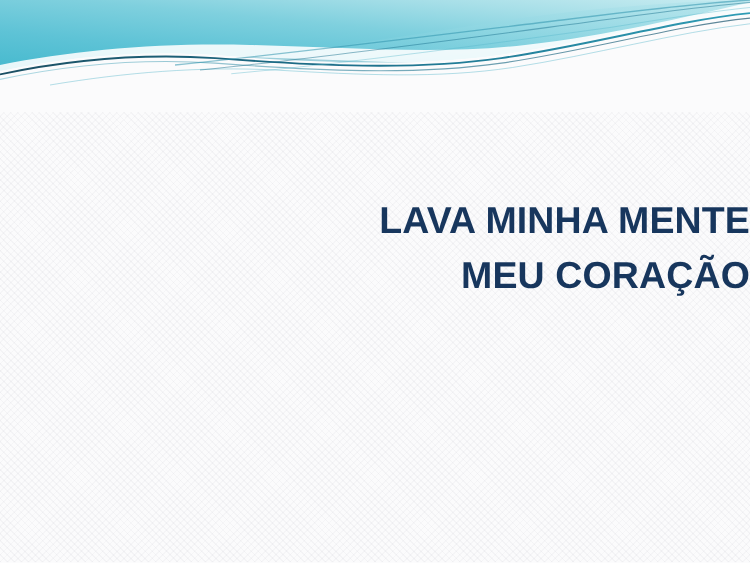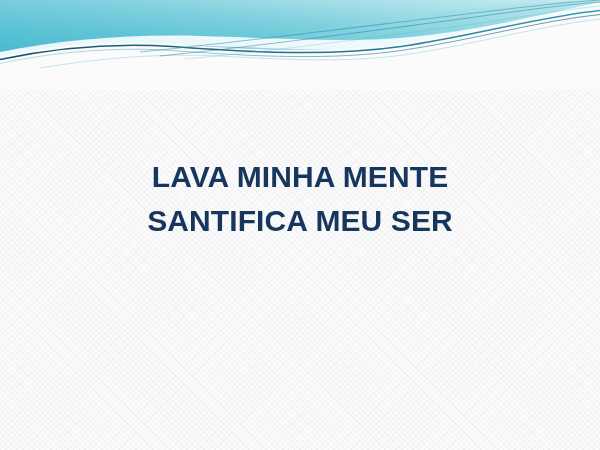--- a/index.html
+++ b/index.html
@@ -50,21 +50,21 @@
     z-index: 2;
   }
 
   
   #lyrics {
     position: absolute;
     left: 0;
     right: 0;
     top: 155px;
     z-index: 3;
-    text-align: center;
+    text-align: right;
   }
   .lyric-line {
     font-family: "Liberation Sans", sans-serif;
     font-weight: bold;
     font-size: 30px;
     line-height: 44px;
     letter-spacing: 0.1px;
     color: #17365d;
     white-space: pre;
   }
@@ -170,17 +170,17 @@
                C475,44 540,26 600,19" fill="none" stroke="#5bb9cd" stroke-width="0.8" opacity="0.45"></path>
 
       <path d="M140,52 C240,42 350,28 450,16 C505,9 555,3 600,0" fill="none" stroke="#2f93ad" stroke-width="1.1" opacity="0.55"></path>
       <path d="M160,56 C260,46 370,31 468,18 C518,11 562,5 600,2" fill="none" stroke="#1d7490" stroke-width="0.9" opacity="0.5"></path>
       <path d="M185,59 C285,50 392,35 488,22 C532,15 570,9 600,6" fill="none" stroke="#55b6ca" stroke-width="0.8" opacity="0.4"></path>
     </svg>
   </div>
 
   <div id="lyrics">
     <div class="lyric-line">LAVA MINHA MENTE</div>
-    <div class="lyric-line">SANTIFICA MEU SER</div>
+    <div class="lyric-line">MEU CORAÇÃO</div>
   </div>
 
 
 </div>
 
 </body></html>

